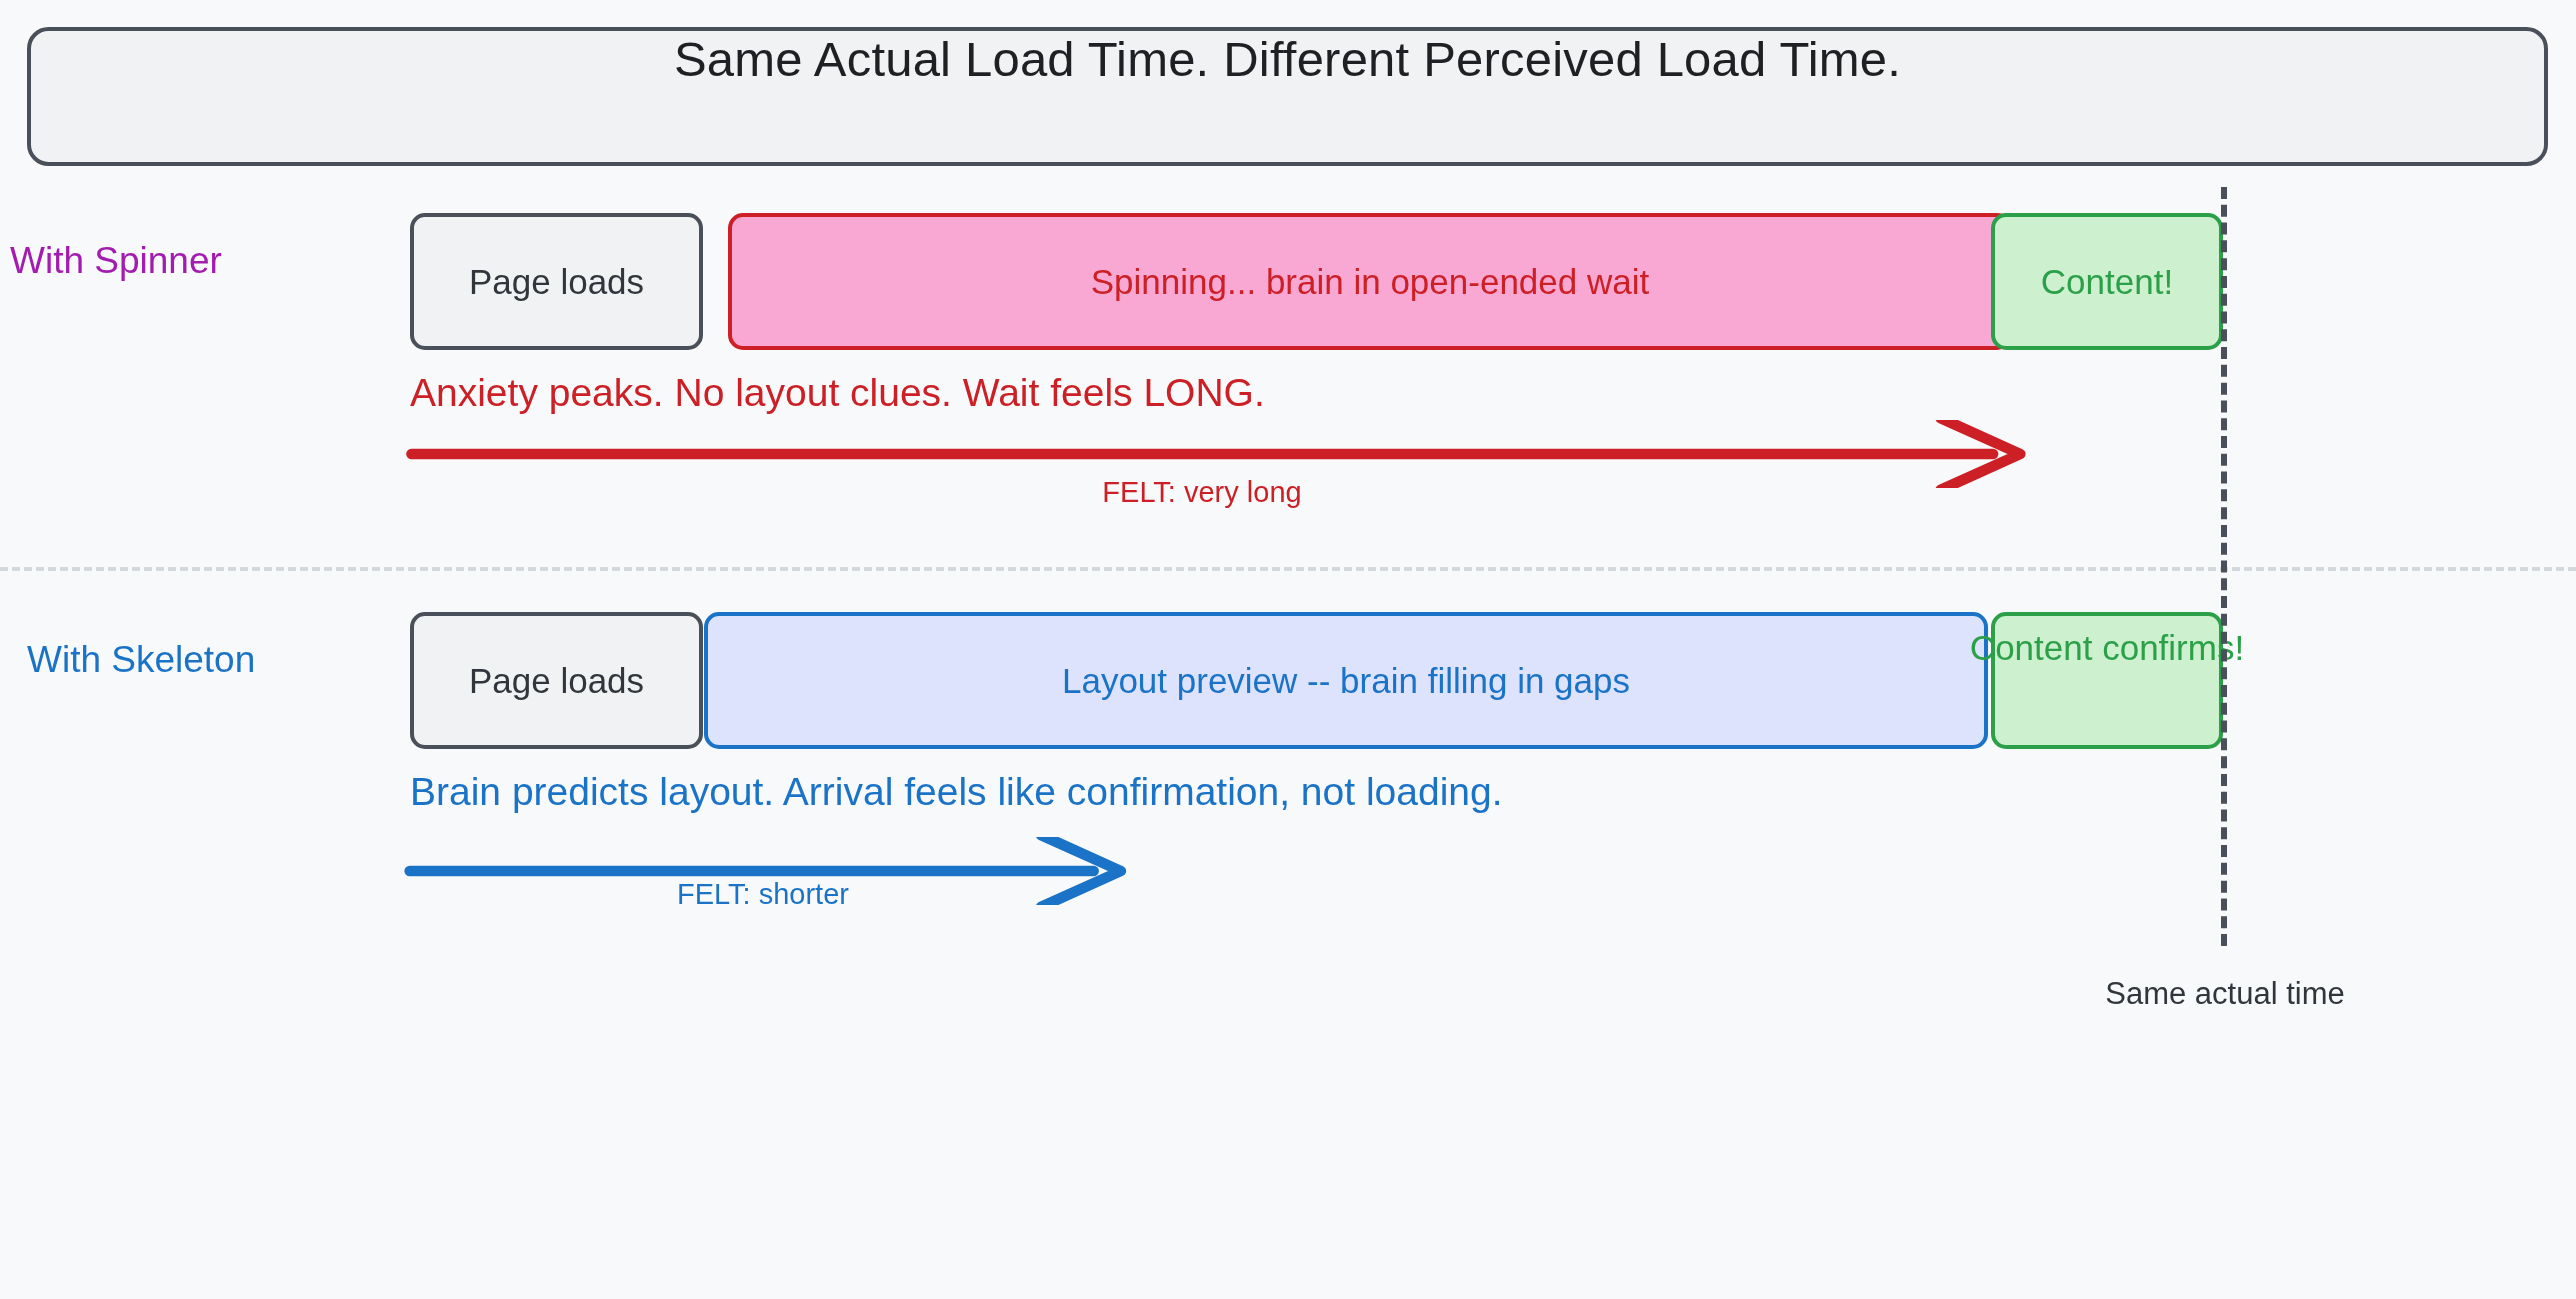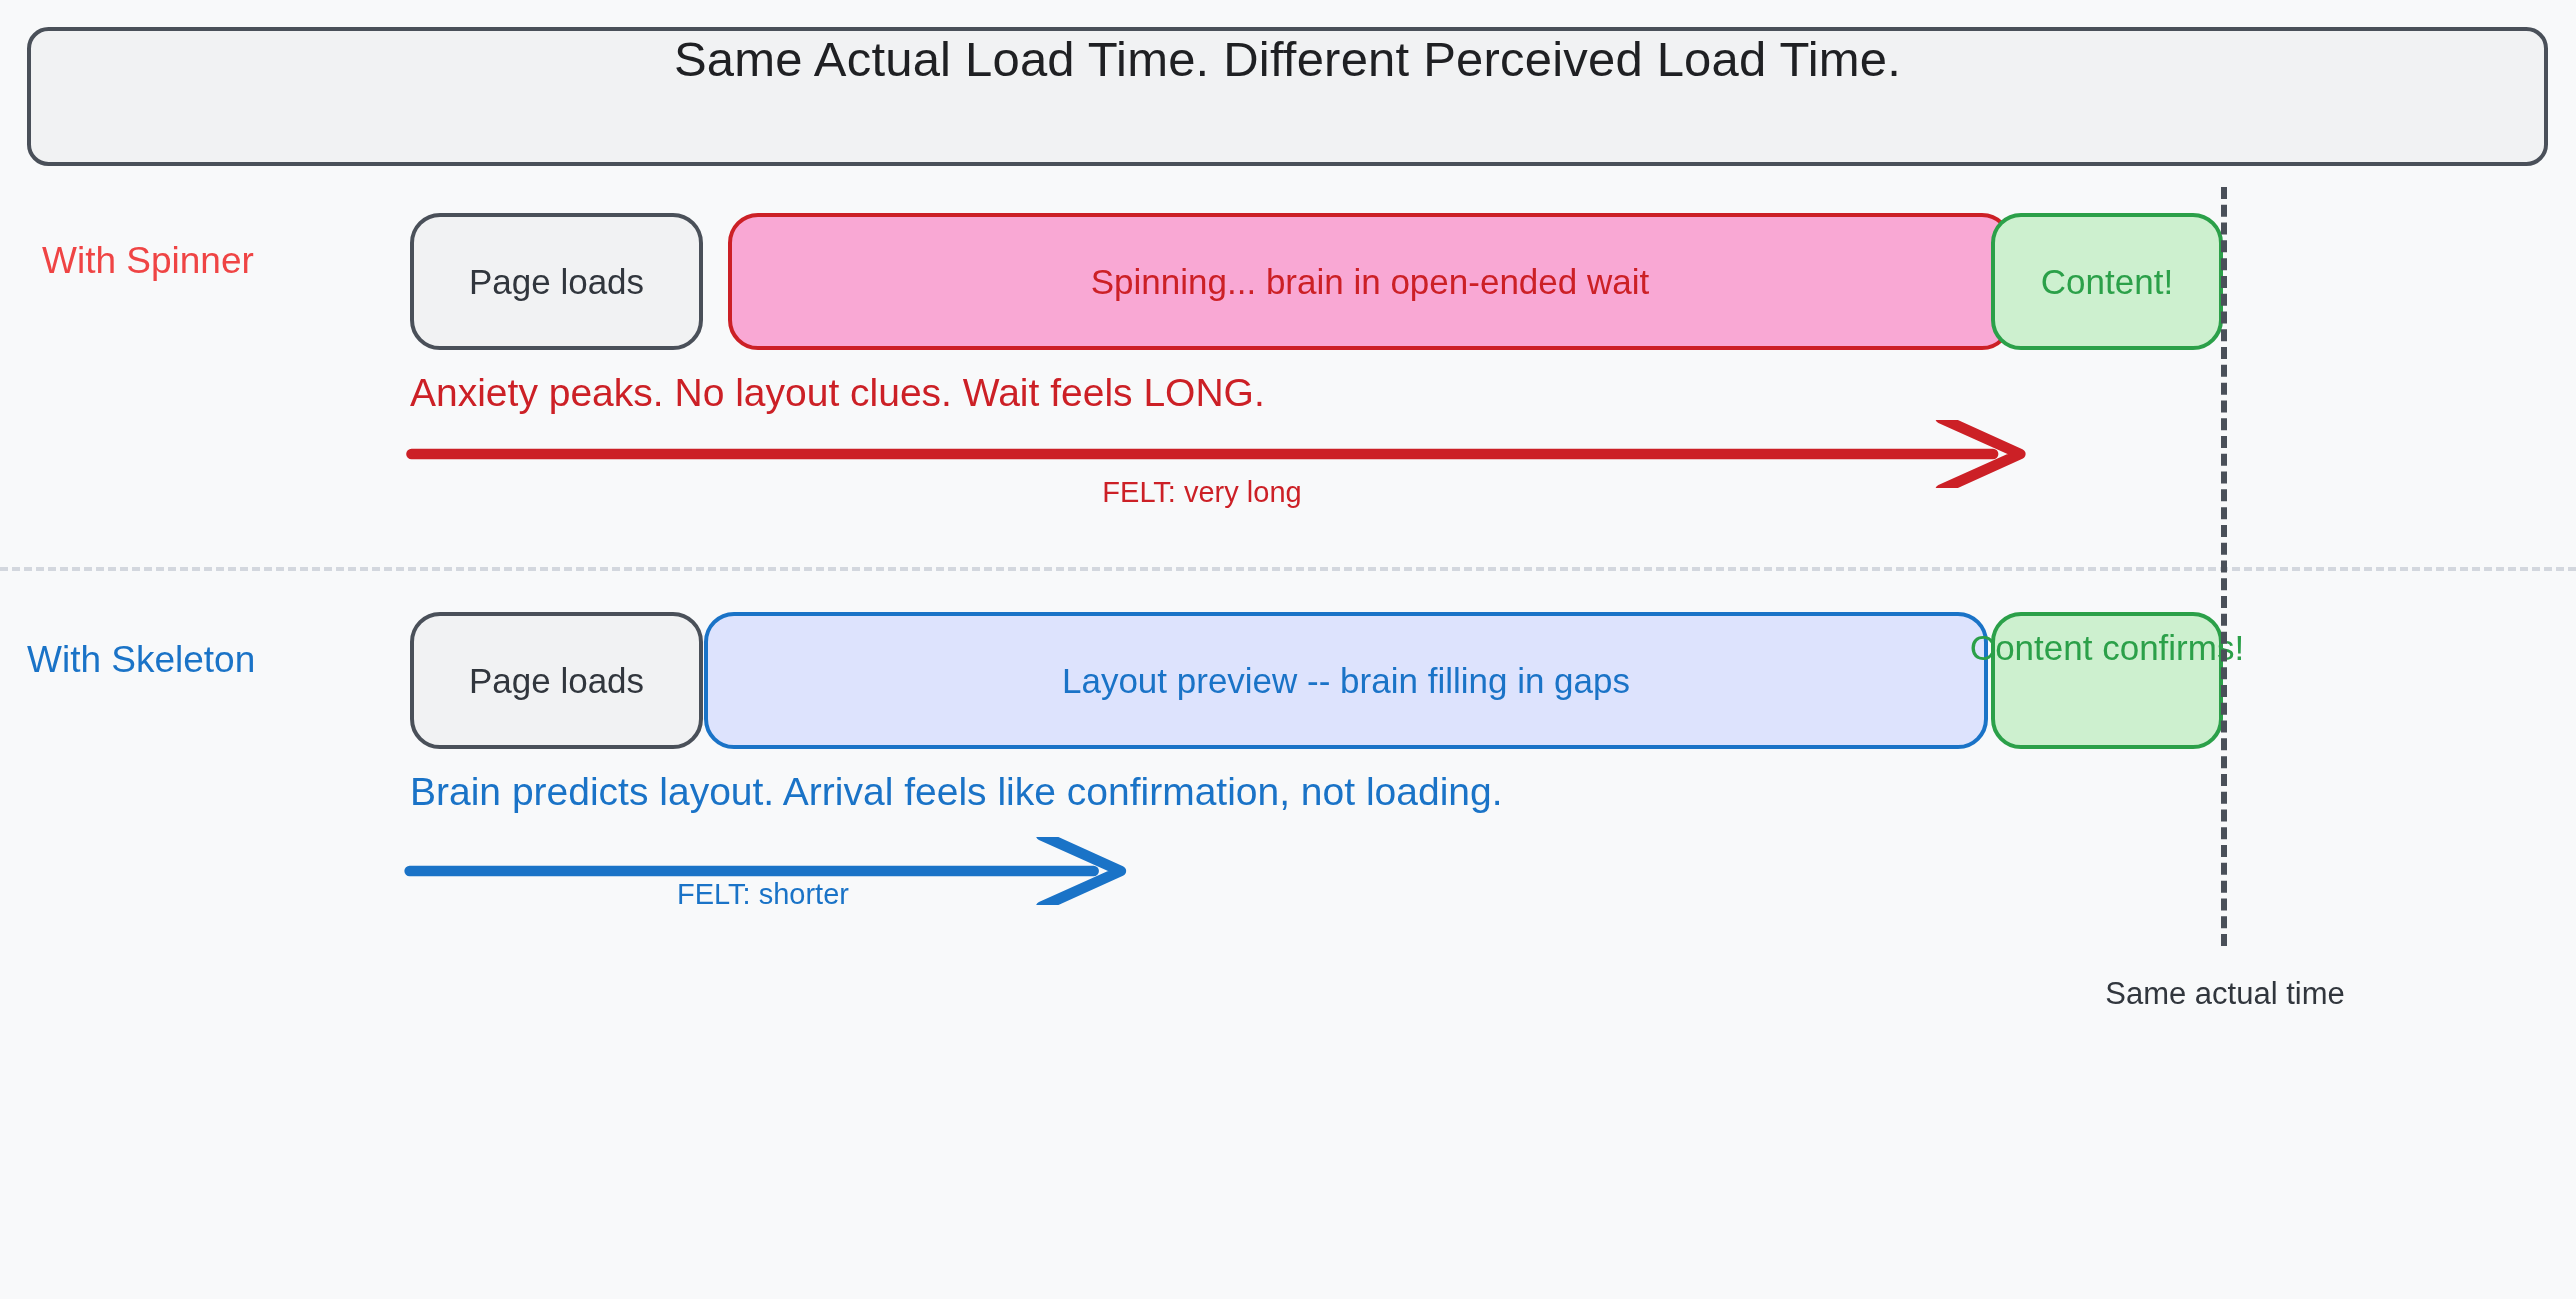--- a/index.html
+++ b/index.html
@@ -40,31 +40,31 @@
     letter-spacing: 0.2px;
     white-space: nowrap;
   }
 
   
   .row-label {
     position: absolute;
     font-size: 37px;
     white-space: nowrap;
   }
-  .row-label.spinner { left: 42px; top: 240px; color: #ef4444; }
+  .row-label.spinner { left: 10px; top: 240px; color: #a21caf; }
   .row-label.skeleton { left: 27px; top: 639px; color: #1a73c7; }
 
   
   .bar {
     position: absolute;
     box-sizing: border-box;
     display: flex;
     align-items: center;
     justify-content: center;
-    border-radius: 30px;
+    border-radius: 15px;
     white-space: nowrap;
   }
   .bar-text { pointer-events: none; }
 
   .bar.pageload {
     background: #f1f2f3;
     border: 4.9px solid #4a5059;
   }
   .bar.pageload .bar-text { color: #31363d; font-size: 35px; }
 

